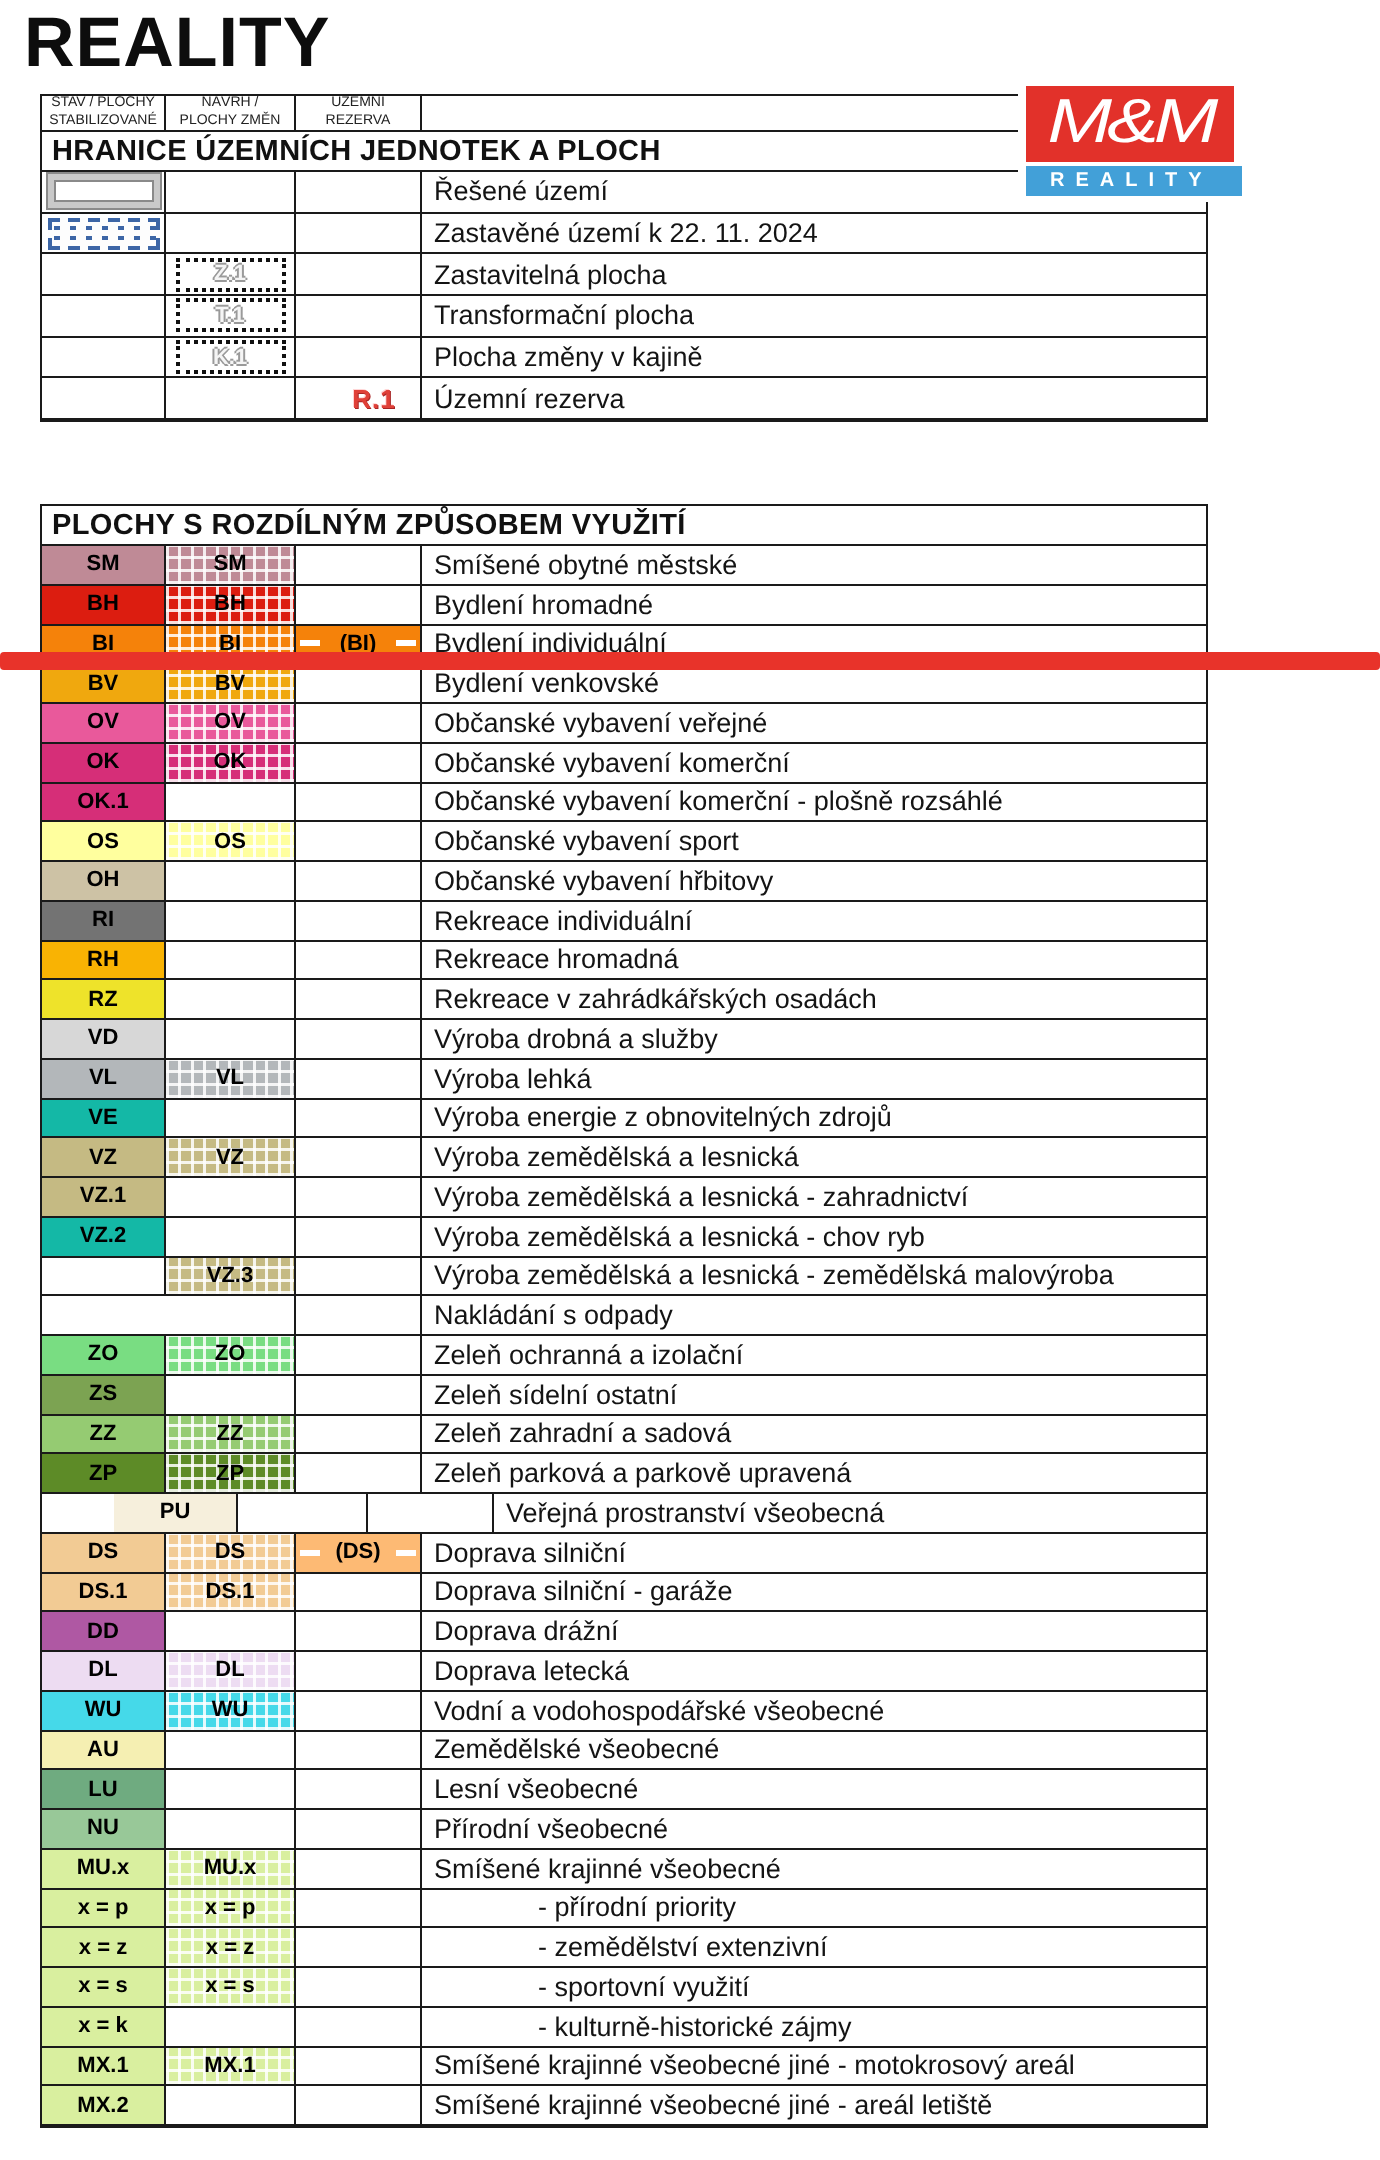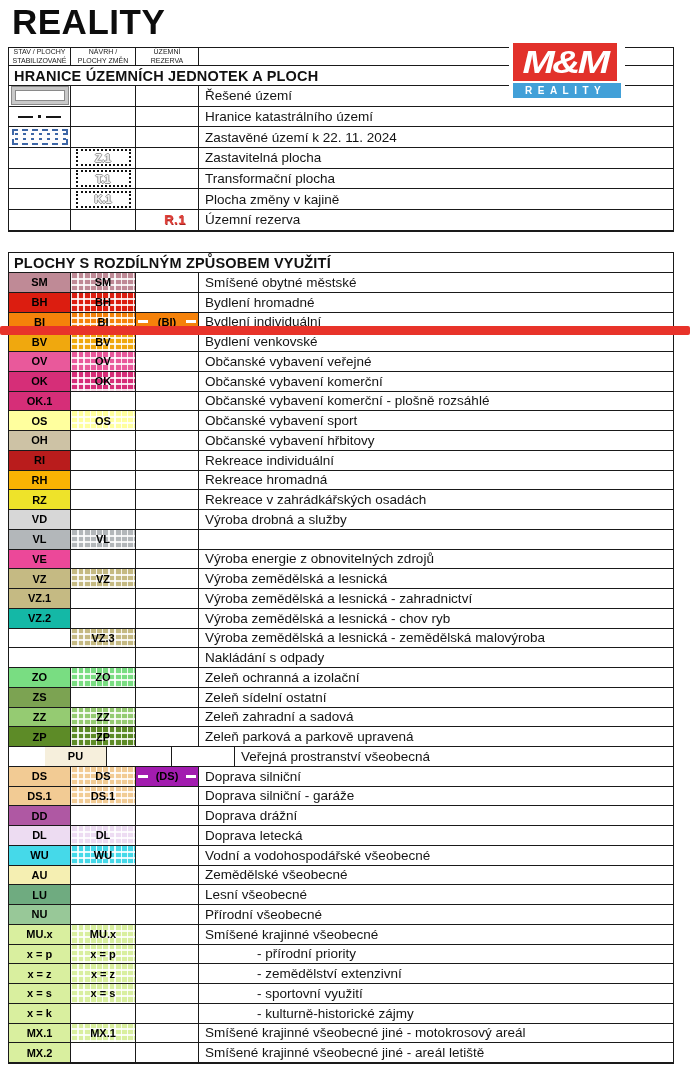--- a/index.html
+++ b/index.html
@@ -8,31 +8,31 @@
     width:690px;height:1080px;overflow:hidden;background:#fff;position:relative;
     font-family:"Liberation Sans",sans-serif;color:#111;
   }
   .title{
     position:absolute;left:12px;top:2px;font-size:35px;font-weight:bold;
     letter-spacing:0.5px;color:#0d0d0d;
   }
   
   .logo{position:absolute;left:509px;top:40px;background:#fff;padding:3px 4px;z-index:6;}
   .logo-red{
-    width:104px;height:38px;display:flex;align-items:flex-end;justify-content:center;
-    color:#fff;font-weight:bold;font-style:italic;font-size:31px;
+    width:104px;height:38px;display:flex;align-items:flex-start;justify-content:center;
+    color:#fff;font-weight:normal;font-style:italic;font-size:31px;
     transform-origin:center;letter-spacing:-2px;
   }
   .logo-red span{display:inline-block;transform:scaleX(1.25);}
   .logo-blue{
     width:96px;height:15px;margin-top:2px;display:flex;align-items:center;
     color:#fff;font-weight:bold;font-size:10px;letter-spacing:5.5px;padding-left:12px;
   }
   
-  .tbl{position:absolute;left:8px;width:666px;background:#fff;border:1.5px solid #1a1a1a;box-sizing:border-box;}
+  .tbl{position:absolute;left:20px;width:584px;background:#fff;border:1.5px solid #1a1a1a;box-sizing:border-box;}
   #table1{top:47px;}
   #table2{top:252px;}
   .row{display:flex;align-items:stretch;border-bottom:1px solid #1a1a1a;box-sizing:border-box;}
   .t1row{height:20.7px;}
   .t2row{height:19.75px;}
   .mini-header{height:18px;}
   .section-row{
     height:20px;display:flex;align-items:center;padding-left:5px;
     font-weight:bold;font-size:14.5px;border-bottom:1px solid #1a1a1a;box-sizing:border-box;
     letter-spacing:0.2px;
@@ -124,32 +124,20 @@
         <div class="row t1row">
           <div class="cell c1">
             <div class="sym-outlined-rect"></div>
           </div>
           <div class="cell c2"></div>
           <div class="cell c3"></div>
           <div class="cell c4 desc">Řešené území</div>
         </div>
         <div class="row t1row">
           <div class="cell c1">
-            <div class="sym-dashdot">
-              <i class="seg"></i>
-              <i class="dot"></i>
-              <i class="seg"></i>
-            </div>
-          </div>
-          <div class="cell c2"></div>
-          <div class="cell c3"></div>
-          <div class="cell c4 desc">Hranice katastrálního území</div>
-        </div>
-        <div class="row t1row">
-          <div class="cell c1">
             <div class="sym-bluedash"></div>
           </div>
           <div class="cell c2"></div>
           <div class="cell c3"></div>
           <div class="cell c4 desc">Zastavěné území k 22. 11. 2024</div>
         </div>
         <div class="row t1row">
           <div class="cell c1"></div>
           <div class="cell c2">
             <div class="sym-dottedbox">
@@ -241,21 +229,21 @@
           <div class="cell c3 code"></div>
           <div class="cell c4 desc">Občanské vybavení sport</div>
         </div>
         <div class="row t2row">
           <div class="cell c1 code" style="background: rgb(205, 194, 165);">OH</div>
           <div class="cell c2 code"></div>
           <div class="cell c3 code"></div>
           <div class="cell c4 desc">Občanské vybavení hřbitovy</div>
         </div>
         <div class="row t2row">
-          <div class="cell c1 code" style="background: #b91c1c;">RI</div>
+          <div class="cell c1 code" style="background: #737373;">RI</div>
           <div class="cell c2 code"></div>
           <div class="cell c3 code"></div>
           <div class="cell c4 desc">Rekreace individuální</div>
         </div>
         <div class="row t2row">
           <div class="cell c1 code" style="background: rgb(249, 179, 3);">RH</div>
           <div class="cell c2 code"></div>
           <div class="cell c3 code"></div>
           <div class="cell c4 desc">Rekreace hromadná</div>
         </div>
@@ -268,23 +256,24 @@
         <div class="row t2row">
           <div class="cell c1 code" style="background: rgb(215, 215, 215);">VD</div>
           <div class="cell c2 code"></div>
           <div class="cell c3 code"></div>
           <div class="cell c4 desc">Výroba drobná a služby</div>
         </div>
         <div class="row t2row">
           <div class="cell c1 code" style="background: rgb(179, 183, 186);">VL</div>
           <div class="cell c2 code checker" style="background-color: rgb(179, 183, 186);">VL</div>
           <div class="cell c3 code"></div>
-        </div>
-        <div class="row t2row">
-          <div class="cell c1 code" style="background: #ec4899;">VE</div>
+          <div class="cell c4 desc">Výroba lehká</div>
+        </div>
+        <div class="row t2row">
+          <div class="cell c1 code" style="background: #14b8a6;">VE</div>
           <div class="cell c2 code"></div>
           <div class="cell c3 code"></div>
           <div class="cell c4 desc">Výroba energie z obnovitelných zdrojů</div>
         </div>
         <div class="row t2row">
           <div class="cell c1 code" style="background: rgb(197, 186, 131);">VZ</div>
           <div class="cell c2 code checker" style="background-color: rgb(197, 186, 131);">VZ</div>
           <div class="cell c3 code"></div>
           <div class="cell c4 desc">Výroba zemědělská a lesnická</div>
         </div>
@@ -338,21 +327,21 @@
         </div>
         <div class="row t2row">
           <div class="cell c1 code" style="background: rgb(246, 239, 220); margin-left: 36px;">PU</div>
           <div class="cell c2 code"></div>
           <div class="cell c3 code"></div>
           <div class="cell c4 desc">Veřejná prostranství všeobecná</div>
         </div>
         <div class="row t2row">
           <div class="cell c1 code" style="background: rgb(242, 203, 148);">DS</div>
           <div class="cell c2 code checker" style="background-color: rgb(242, 203, 148);">DS</div>
-          <div class="cell c3 code reserve-swatch" style="background: #a21caf;">(DS)</div>
+          <div class="cell c3 code reserve-swatch" style="background: #fdba74;">(DS)</div>
           <div class="cell c4 desc">Doprava silniční</div>
         </div>
         <div class="row t2row">
           <div class="cell c1 code" style="background: rgb(242, 203, 148);">DS.1</div>
           <div class="cell c2 code checker" style="background-color: rgb(242, 203, 148);">DS.1</div>
           <div class="cell c3 code"></div>
           <div class="cell c4 desc">Doprava silniční - garáže</div>
         </div>
         <div class="row t2row">
           <div class="cell c1 code" style="background: rgb(175, 88, 163);">DD</div>

